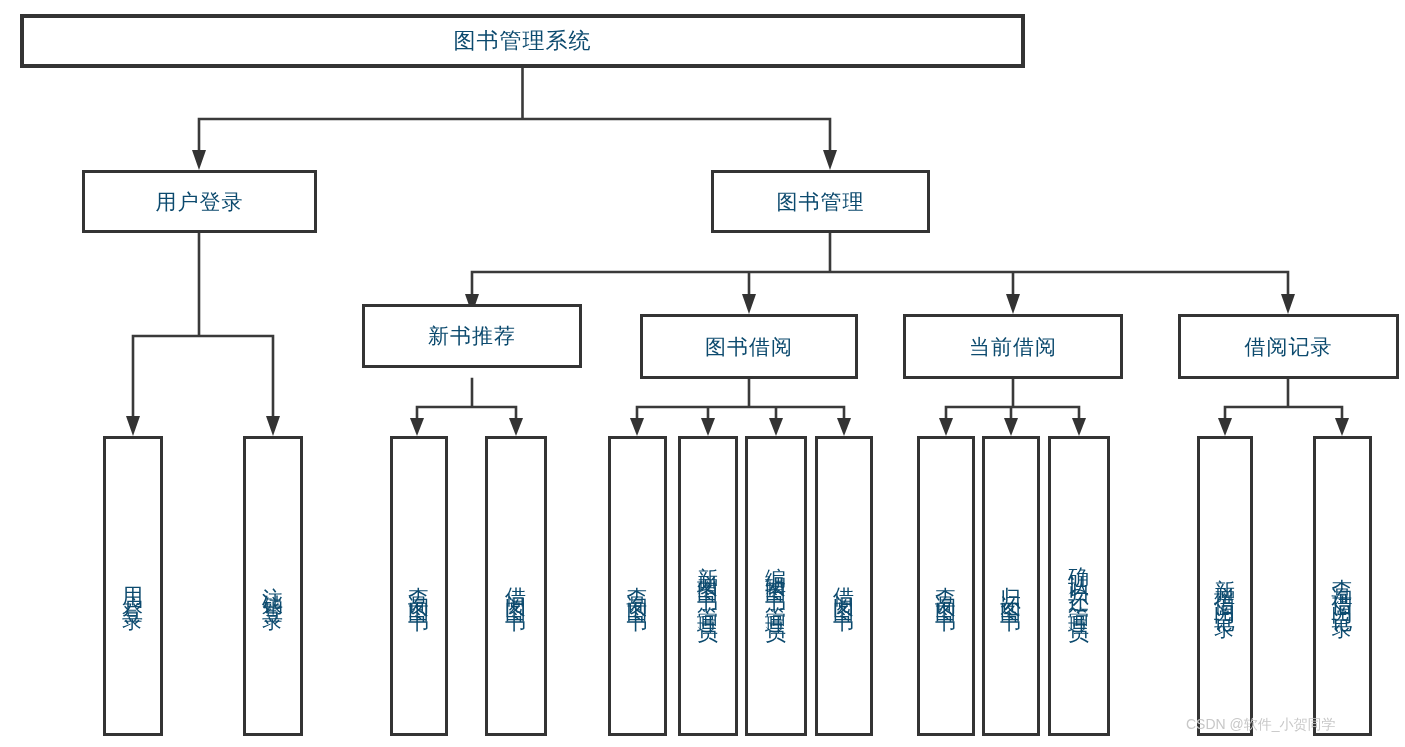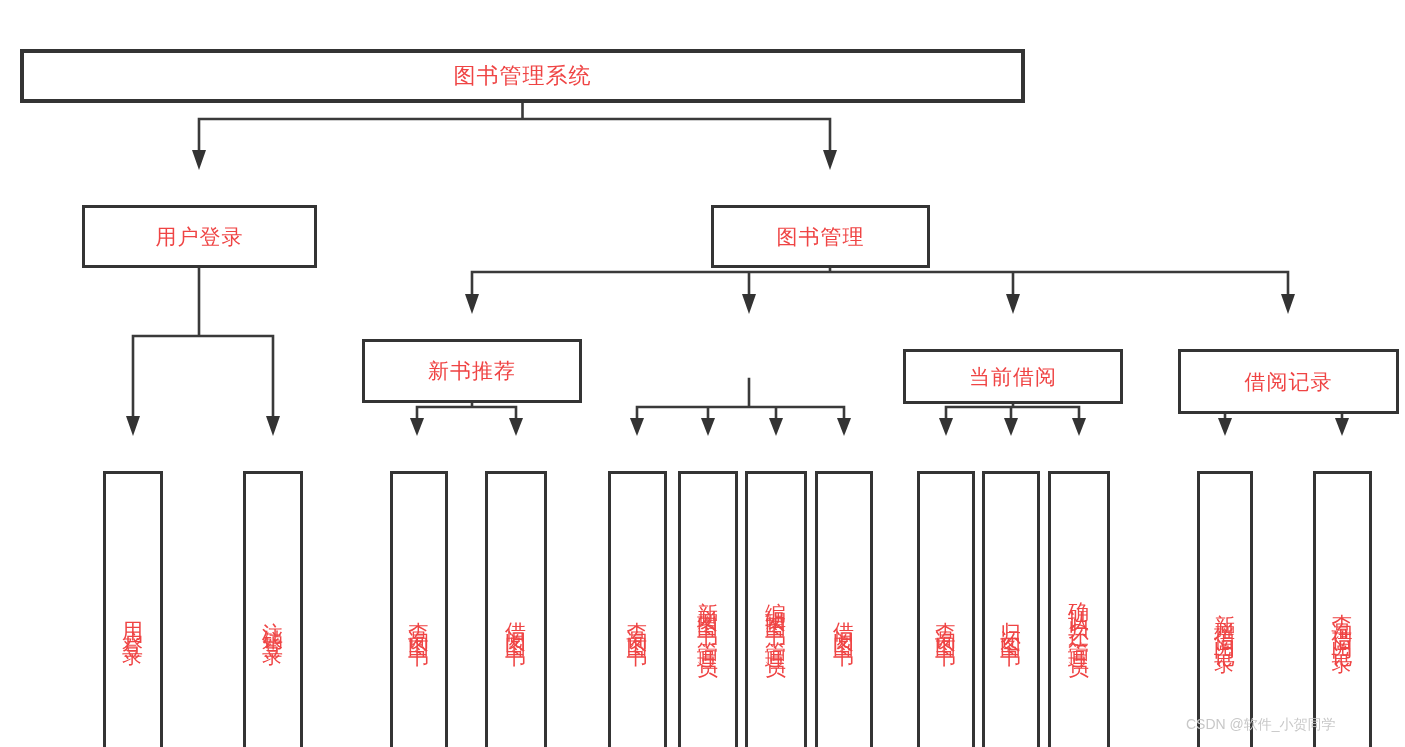--- a/index.html
+++ b/index.html
@@ -23,23 +23,22 @@
     z-index: 1;
   }
   .box {
     position: absolute;
     box-sizing: border-box;
     border: 3px solid #343434;
     background: #ffffff;
     display: flex;
     align-items: center;
     justify-content: center;
-    color: #ef4444;
+    color: #0c4a6e;
     z-index: 2;
-    margin-top: 35px;
   }
   .box.root {
     border-width: 4px;
     font-size: 22px;
     letter-spacing: 1px;
   }
   .box.hnode {
     font-size: 21px;
     letter-spacing: 1px;
   }
@@ -119,21 +118,22 @@
       <path d="M1335 418 L1349 418 L1342 436 Z"></path>
     </g>
   </svg>
 
   <div class="box root" style="left:20px;top:14px;width:1005px;height:54px">图书管理系统</div>
 
   <div class="box hnode" style="left:82px;top:170px;width:235px;height:63px">用户登录</div>
   <div class="box hnode" style="left:711px;top:170px;width:219px;height:63px">图书管理</div>
 
   <div class="box hnode" style="left:362px;top:304px;width:220px;height:64px">新书推荐</div>
-  <div class="box hnode" style="left:903px;top:314px;width:220px;height:55px">当前借阅</div>
+  <div class="box hnode" style="left:640px;top:314px;width:218px;height:65px">图书借阅</div>
+  <div class="box hnode" style="left:903px;top:314px;width:220px;height:65px">当前借阅</div>
   <div class="box hnode" style="left:1178px;top:314px;width:221px;height:65px">借阅记录</div>
 
   <div class="box leaf" style="left:103px;top:436px;width:60px;height:300px">用户登录</div>
   <div class="box leaf" style="left:243px;top:436px;width:60px;height:300px">注销登录</div>
 
   <div class="box leaf" style="left:390px;top:436px;width:58px;height:300px">查询图书</div>
   <div class="box leaf" style="left:485px;top:436px;width:62px;height:300px">借阅图书</div>
 
   <div class="box leaf" style="left:608px;top:436px;width:59px;height:300px">查询图书</div>
   <div class="box leaf" style="left:678px;top:436px;width:60px;height:300px">新增图书（管理员）</div>

